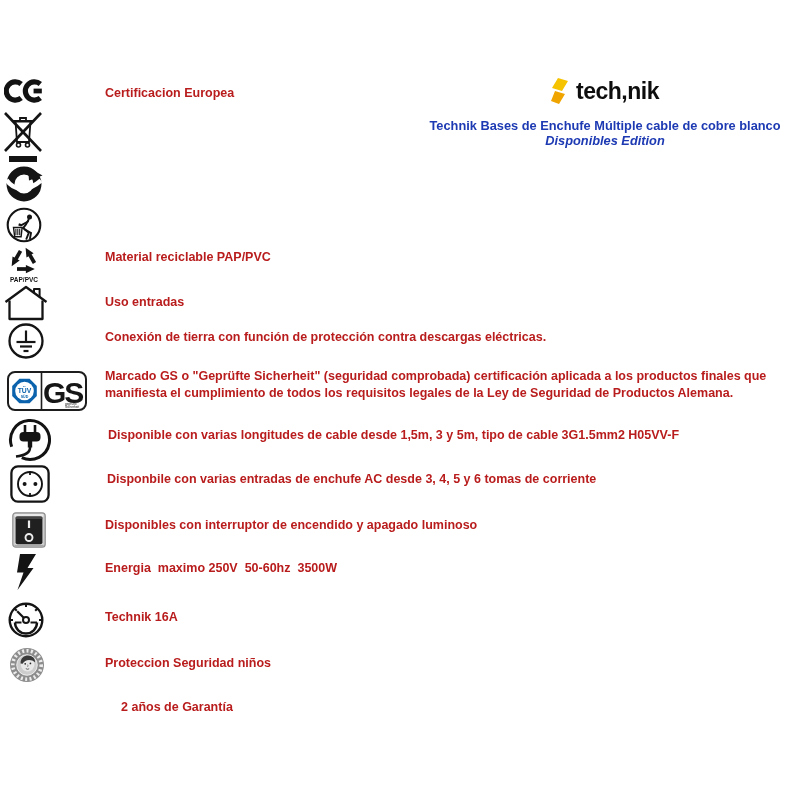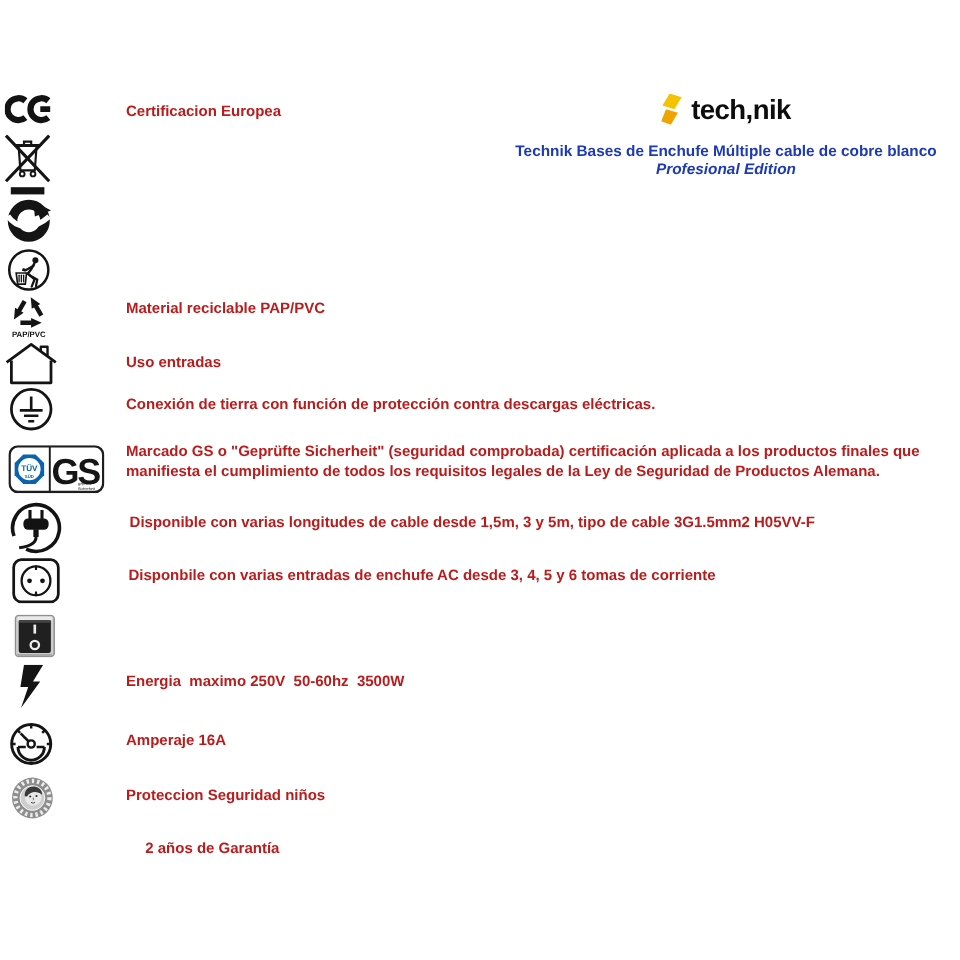--- a/index.html
+++ b/index.html
@@ -213,30 +213,31 @@
     </svg>
   </div>
 
   <div class="spec s0">Certificacion Europea</div>
   <div class="spec s2">Material reciclable PAP/PVC</div>
   <div class="spec s3">Uso entradas</div>
   <div class="spec s4">Conexión de tierra con función de protección contra descargas eléctricas.</div>
   <div class="spec s5">Marcado GS o "Geprüfte Sicherheit" (seguridad comprobada) certificación aplicada a los productos finales que manifiesta el cumplimiento de todos los requisitos legales de la Ley de Seguridad de Productos Alemana.</div>
   <div class="spec s6">Disponible con varias longitudes de cable desde 1,5m, 3 y 5m, tipo de cable 3G1.5mm2 H05VV-F</div>
   <div class="spec s7">Disponbile con varias entradas de enchufe AC desde 3, 4, 5 y 6 tomas de corriente</div>
+  <div class="spec s8">Disponibles con interruptor de encendido y apagado luminoso</div>
   <div class="spec s9">Energia  maximo 250V  50-60hz  3500W</div>
-  <div class="spec s10">Amperaje 16A</div>
+  <div class="spec s10">Technik 16A</div>
   <div class="spec s11">Proteccion Seguridad niños</div>
   <div class="spec s12">2 años de Garantía</div>
 
   <div class="header">
     <div class="logo-row">
       <svg width="18" height="26" viewBox="0 0 18 26">
         <polygon points="7,0 17,3 11,13 1,10" fill="#F6C300"></polygon>
         <polygon points="4,13 14,16 8,26 0,23" fill="#EFA400"></polygon>
       </svg>
       <span class="brand">tech,nik</span>
     </div>
     <div class="product-title">Technik Bases de Enchufe Múltiple cable de cobre blanco</div>
-    <div class="edition">Profesional Edition</div>
+    <div class="edition">Disponibles Edition</div>
   </div>
 
 </div>
 
 </body></html>

